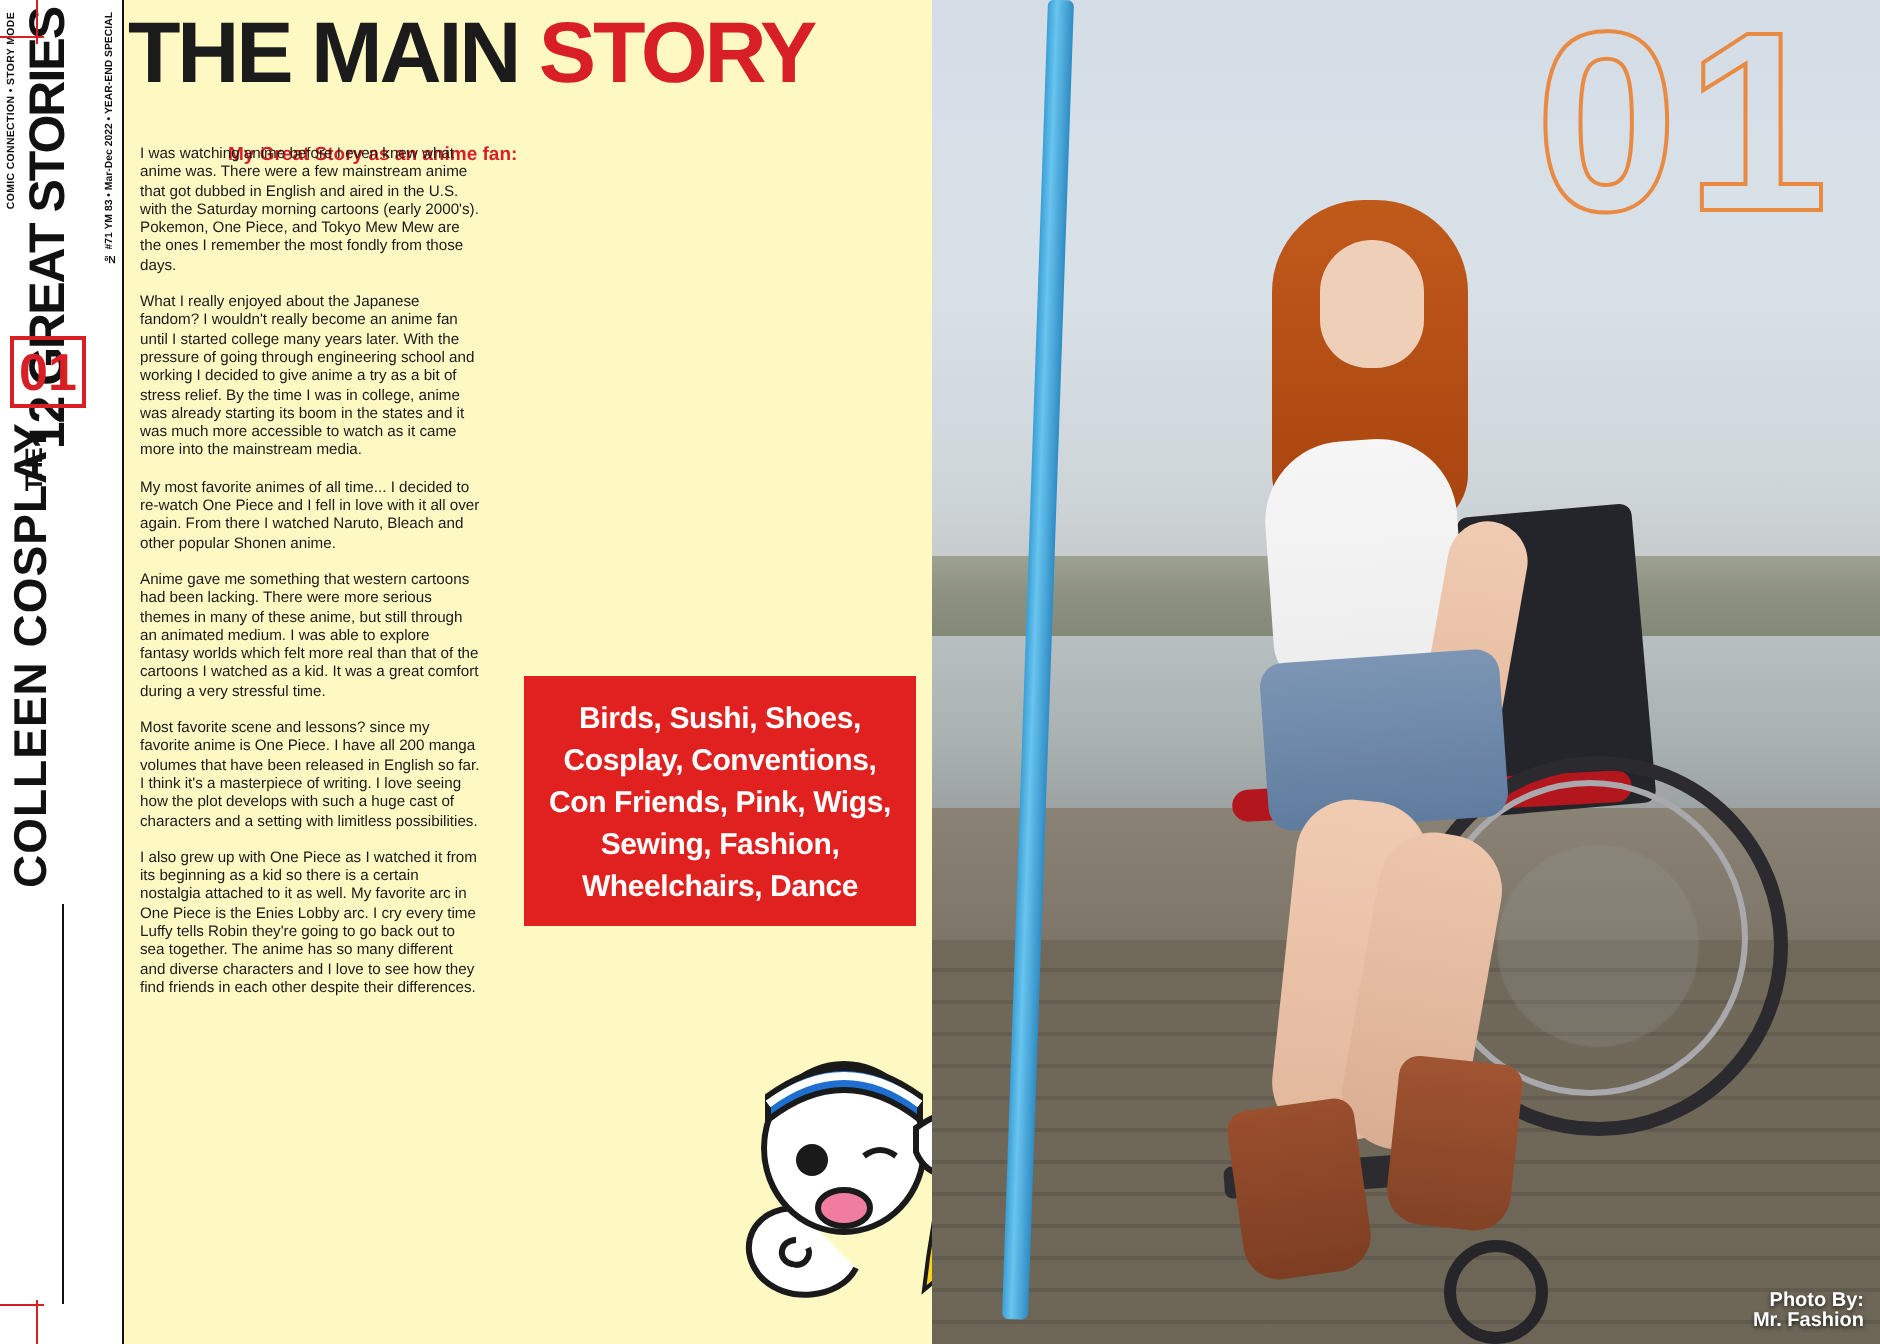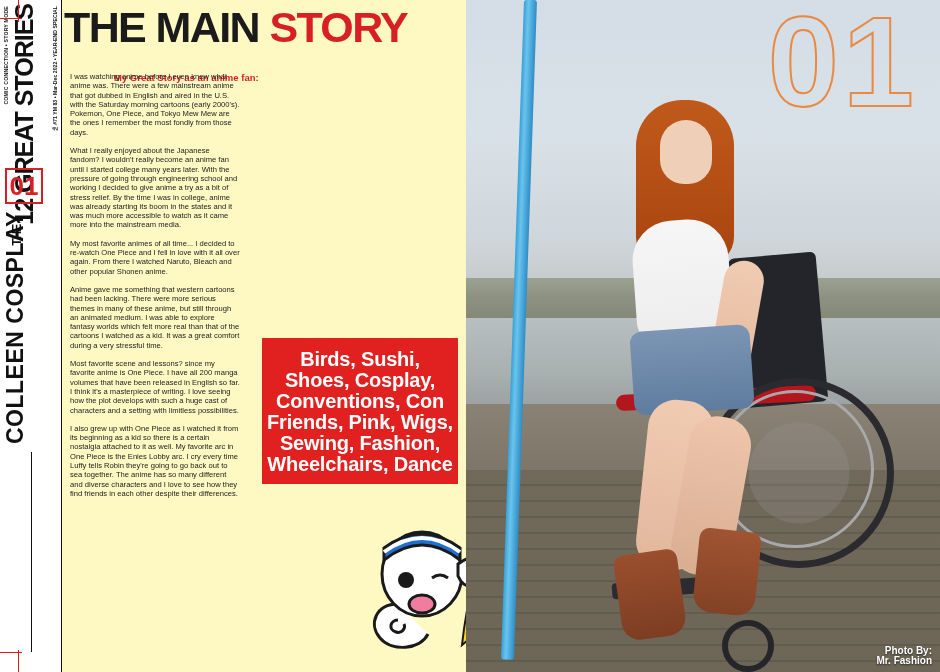--- a/index.html
+++ b/index.html
@@ -162,21 +162,21 @@
     box-sizing: border-box;
   }
   .favbox .fav-title {
     font-size: 14.5px;
     font-weight: bold;
     line-height: 17px;
     letter-spacing: -.2px;
   }
   .favbox .fav-list {
     margin-top: 4px;
-    font-size: 20px;
+    font-size: 15px;
     font-weight: bold;
     line-height: 21px;
     letter-spacing: -.2px;
   }
 
   
   .mascot {
     position: absolute;
     left: 296px; top: 508px;
     width: 140px; height: 150px;

